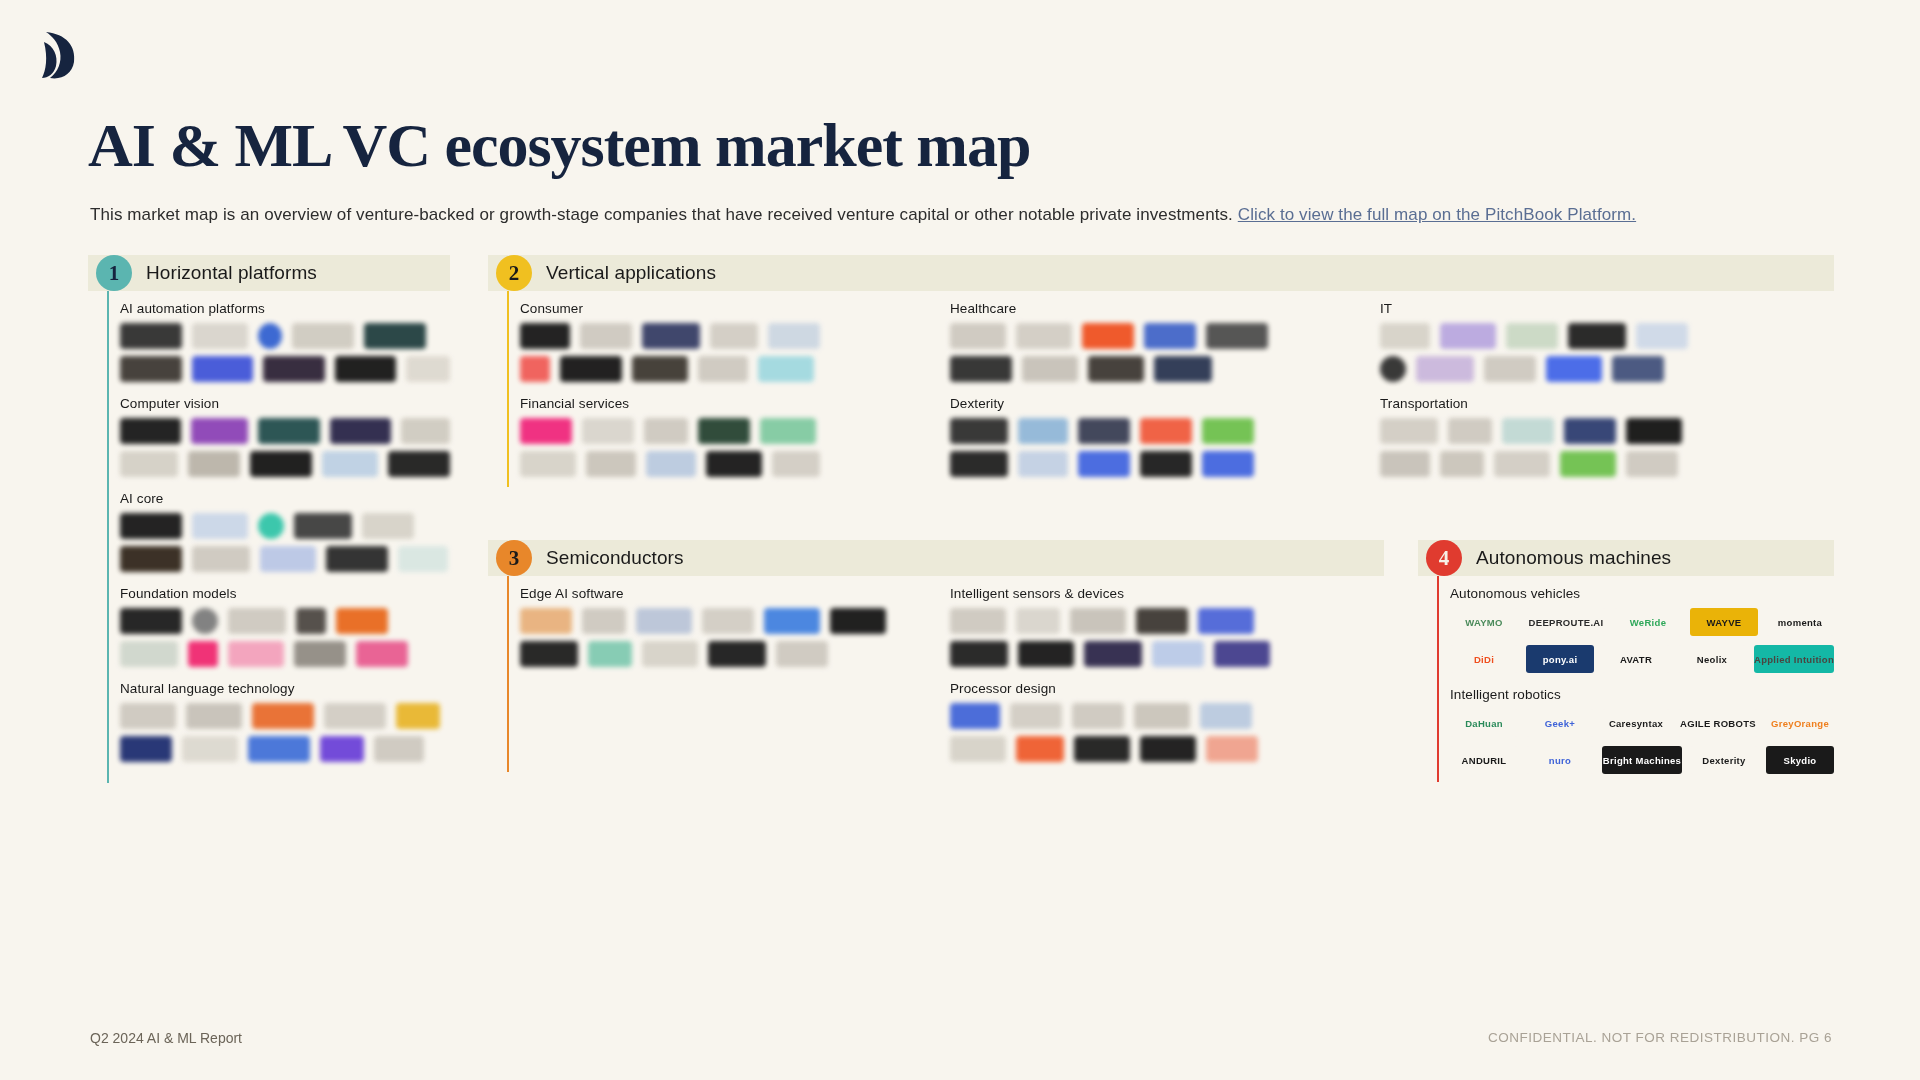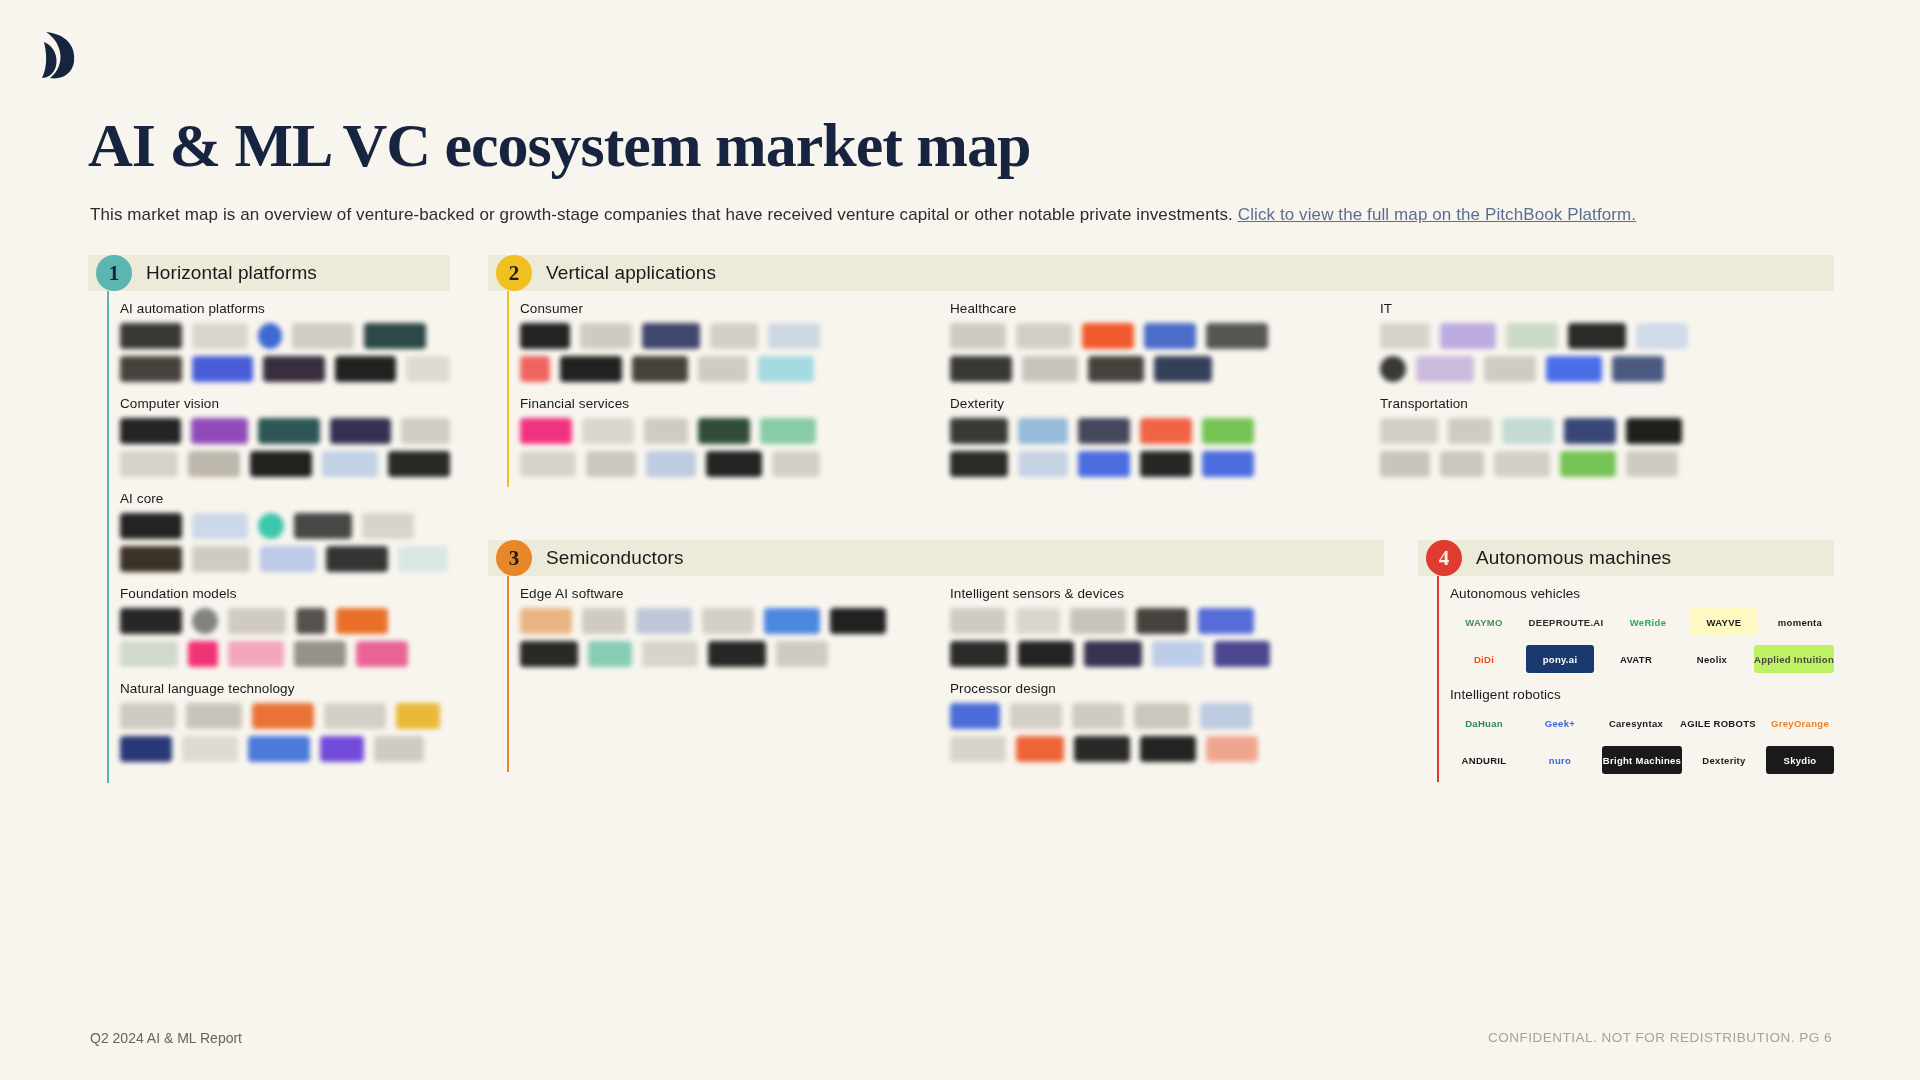--- a/index.html
+++ b/index.html
@@ -342,29 +342,29 @@
       <div class="sect-title">Autonomous machines</div>
     </div>
     <div class="rail" style="background:#e03b2f;height:206px;"></div>
     <div class="body-area" id="s4body">
         <div class="subcat-blk">
           <div class="subcat">Autonomous vehicles</div>
           <div class="sharp-row">
             <div class="sharp" style="background: rgb(248, 245, 238); color: rgb(74, 138, 90);">WAYMO</div>
             <div class="sharp" style="background: rgb(248, 245, 238); color: rgb(43, 43, 43);">DEEPROUTE.AI</div>
             <div class="sharp" style="background: rgb(248, 245, 238); color: rgb(47, 168, 90);">WeRide</div>
-            <div class="sharp" style="background: #fef9c3; color: rgb(26, 26, 26);">WAYVE</div>
+            <div class="sharp" style="background: #eab308; color: rgb(26, 26, 26);">WAYVE</div>
             <div class="sharp" style="background: rgb(248, 245, 238); color: rgb(26, 26, 26);">momenta</div>
           </div>
           <div class="sharp-row">
             <div class="sharp" style="background: rgb(248, 245, 238); color: rgb(239, 79, 30);">DiDi</div>
             <div class="sharp" style="background: rgb(26, 58, 110); color: rgb(255, 255, 255);">pony.ai</div>
             <div class="sharp" style="background: rgb(248, 245, 238); color: rgb(26, 26, 26);">AVATR</div>
             <div class="sharp" style="background: rgb(248, 245, 238); color: rgb(26, 26, 26);">Neolix</div>
-            <div class="sharp" style="background: #bef264; color: rgb(74, 69, 64);">Applied Intuition</div>
+            <div class="sharp" style="background: #14b8a6; color: rgb(74, 69, 64);">Applied Intuition</div>
           </div>
         </div>
         <div class="subcat-blk">
           <div class="subcat">Intelligent robotics</div>
           <div class="sharp-row">
             <div class="sharp" style="background: rgb(248, 245, 238); color: rgb(42, 138, 90);">DaHuan</div>
             <div class="sharp" style="background: rgb(248, 245, 238); color: rgb(63, 99, 216);">Geek+</div>
             <div class="sharp" style="background: rgb(248, 245, 238); color: rgb(26, 26, 26);">Caresyntax</div>
             <div class="sharp" style="background: rgb(248, 245, 238); color: rgb(26, 26, 26);">AGILE ROBOTS</div>
             <div class="sharp" style="background: rgb(248, 245, 238); color: rgb(239, 127, 30);">GreyOrange</div>

